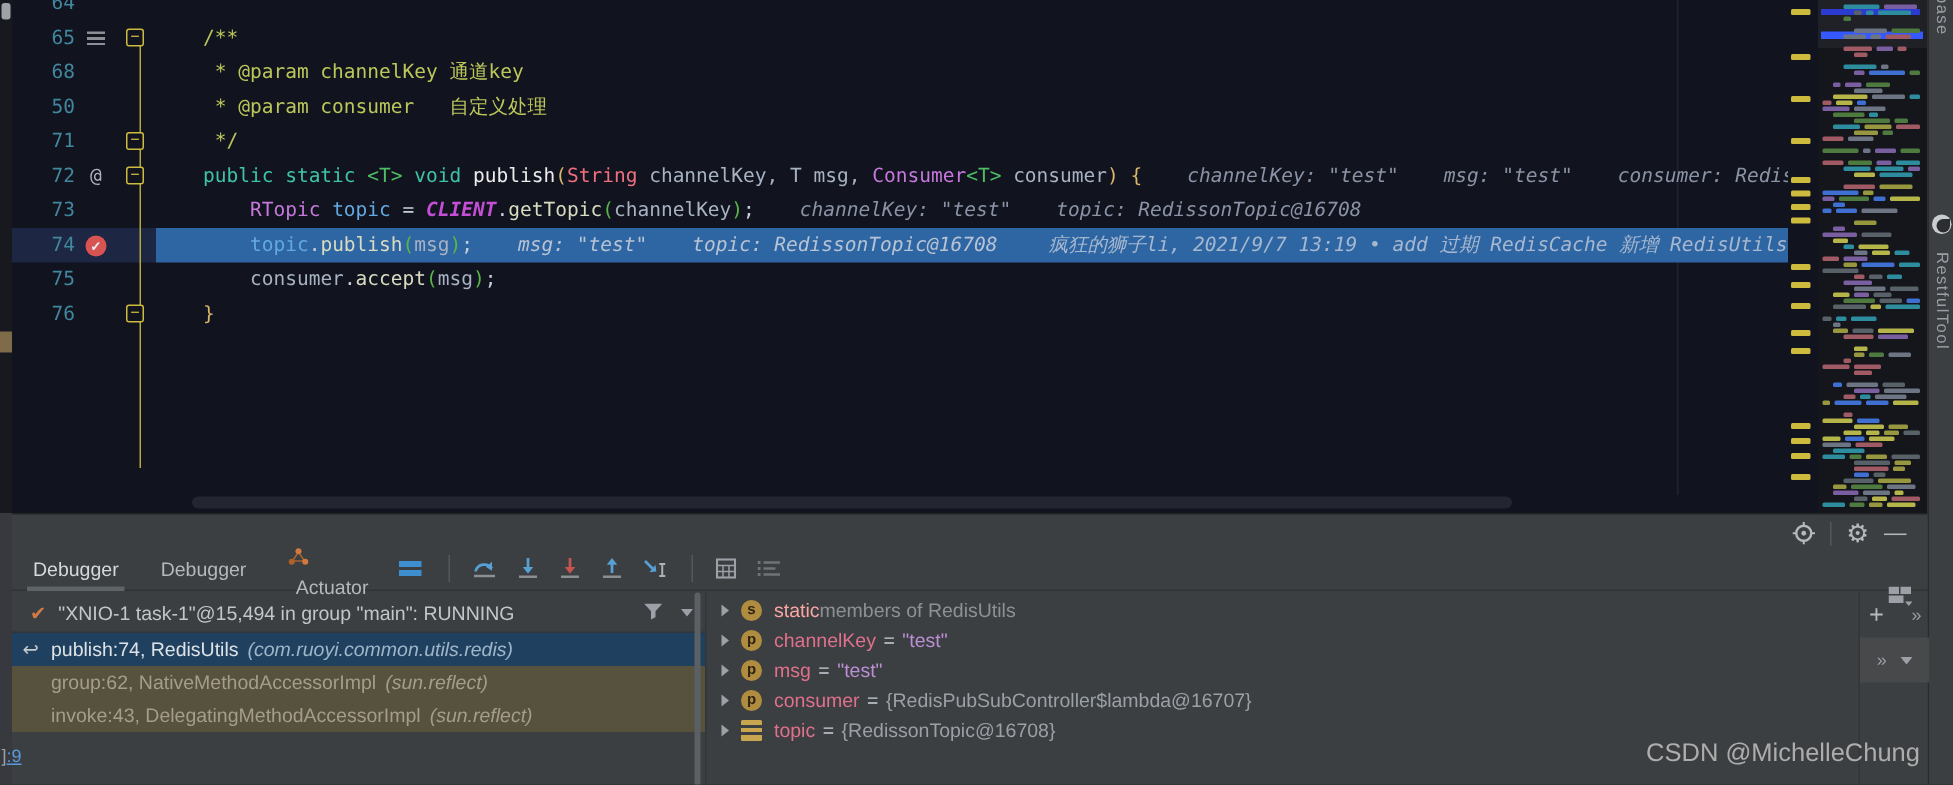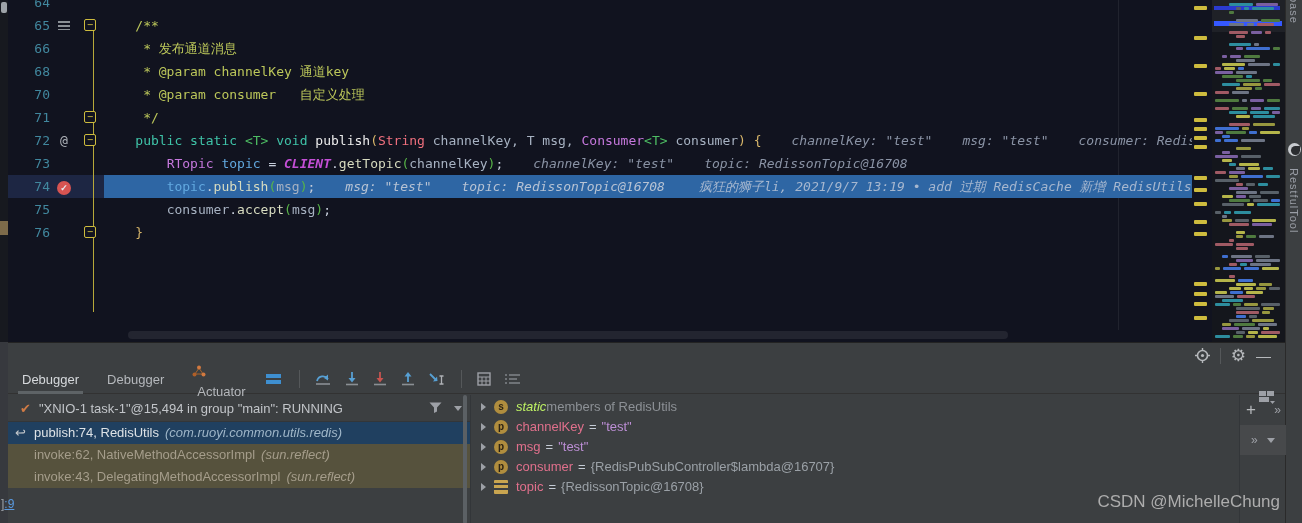--- a/index.html
+++ b/index.html
@@ -123,21 +123,21 @@
   .tri { width:0; height:0; border-top:4px solid transparent; border-bottom:4px solid transparent;
     border-left:5px solid #9da0a6; margin:0 8px 0 2px; flex:0 0 5px; }
   .vico { width:14px; height:14px; border-radius:50%; background:#b08d3e; color:#2e2414;
     font:bold 10px/14px "Liberation Sans",sans-serif; text-align:center; margin-right:8px; flex:0 0 14px; }
   .vico.bars { border-radius:1px; background:linear-gradient(#c9a550 0 3px, #3c3f41 3px 5px,
     #c9a550 5px 8px, #3c3f41 8px 10px, #c9a550 10px 13px); }
   .vname { color:#e0708c; }
   .veq { color:#c5ccd6; margin:0 5px; }
   .vstr { color:#bd8fd6; }
   .vobj { color:#9aa0a6; }
-  .vstatic1 { color:#bef264;font-style:italic; }
+  .vstatic1 { color:#fca5a5; }
   .vstatic2 { color:#8d9196; }
 
   .side-tools { width:46px; flex:0 0 46px; border-left:1px solid #333639; position:relative; color:#b6b9bc; }
   .st-plus { position:absolute; left:6px; top:5px; font-size:17px; }
   .st-chev { position:absolute; right:6px; top:8px; font-size:12px; color:#9da0a6; letter-spacing:-2px; }
   .st-box { position:absolute; left:0; top:30px; width:46px; height:30px; background:#47494b;
     display:flex; align-items:center; justify-content:space-evenly; color:#9da0a6; font-size:12px; }
 
   .watermark { position:absolute; right:22px; top:492px; color:#adadad; font-size:17px; z-index:50; }
   svg { display:block; }
@@ -152,23 +152,22 @@
   <div class="lstripe-icon"></div>
   <div class="lstripe-tan"></div>
   <div class="corner-link"><span>]</span><a href="#">:9</a></div>
 
   <div class="editor">
     <div class="fold-line"></div>
     <div class="margin-guide"></div>
     <div class="elines">
         <div class="erow"><div class="gutter"><span class="lnum">64</span><span class="gicon"></span><span class="gfold"></span></div><div class="codepart"></div></div>
         <div class="erow"><div class="gutter"><span class="lnum">65</span><span class="gicon"><span class="bars3"></span></span><span class="gfold"><span class="foldmark">−</span></span></div><div class="codepart"><span class="c-comment">    /**</span></div></div>
-        <div class="erow"><div class="gutter"><span class="lnum">66</span><span class="gicon"></span><span class="gfold"></span></div><div class="codepart"><span class="c-comment">     * 发布通道消息</span></div></div>
         <div class="erow"><div class="gutter"><span class="lnum">68</span><span class="gicon"></span><span class="gfold"></span></div><div class="codepart"><span class="c-comment">     * @param channelKey 通道key</span></div></div>
-        <div class="erow"><div class="gutter"><span class="lnum">70</span><span class="gicon"></span><span class="gfold"></span></div><div class="codepart"><span class="c-comment">     * @param consumer   自定义处理</span></div></div>
+        <div class="erow"><div class="gutter"><span class="lnum">50</span><span class="gicon"></span><span class="gfold"></span></div><div class="codepart"><span class="c-comment">     * @param consumer   自定义处理</span></div></div>
         <div class="erow"><div class="gutter"><span class="lnum">71</span><span class="gicon"></span><span class="gfold"><span class="foldmark">−</span></span></div><div class="codepart"><span class="c-comment">     */</span></div></div>
         <div class="erow"><div class="gutter"><span class="lnum">72</span><span class="gicon at-ico">@</span><span class="gfold"><span class="foldmark">−</span></span></div><div class="codepart"><span class="c-plain">    </span><span class="c-kw">public static </span><span class="c-generic">&lt;T&gt; </span><span class="c-kw">void </span><span class="c-method">publish</span><span class="c-paren">(</span><span class="c-classref">String</span><span class="c-param"> channelKey, T msg, </span><span class="c-classpurple">Consumer</span><span class="c-generic">&lt;T&gt;</span><span class="c-param"> consumer</span><span class="c-paren">) {</span><span class="hint">channelKey: "test"</span><span class="hint">msg: "test"</span><span class="hint">consumer: RedisPub</span></div></div>
         <div class="erow"><div class="gutter"><span class="lnum">73</span><span class="gicon"></span><span class="gfold"></span></div><div class="codepart"><span class="c-plain">        </span><span class="c-classpurple">RTopic</span><span class="c-plain"> </span><span class="c-localvar">topic</span><span class="c-plain"> = </span><span class="c-constant">CLIENT</span><span class="c-plain">.</span><span class="c-methodcall">getTopic</span><span class="c-parengreen">(</span><span class="c-param">channelKey</span><span class="c-parengreen">)</span><span class="c-plain">;</span><span class="hint">channelKey: "test"</span><span class="hint">topic: RedissonTopic@16708</span></div></div>
         <div class="erow exec"><div class="gutter"><span class="lnum">74</span><span class="gicon"><span class="bp">✓</span></span><span class="gfold"></span></div><div class="codepart"><span class="c-plain">        </span><span class="c-localvar">topic</span><span class="c-plain">.</span><span class="c-methodcall">publish</span><span class="c-parengreen">(</span><span class="c-param">msg</span><span class="c-parengreen">)</span><span class="c-plain">;</span><span class="hint">msg: "test"</span><span class="hint">topic: RedissonTopic@16708</span><span class="blame">疯狂的狮子li, 2021/9/7 13:19 • add 过期 RedisCache 新增 RedisUtils</span></div></div>
         <div class="erow"><div class="gutter"><span class="lnum">75</span><span class="gicon"></span><span class="gfold"></span></div><div class="codepart"><span class="c-plain">        </span><span class="c-param">consumer</span><span class="c-plain">.</span><span class="c-methodcall">accept</span><span class="c-parengreen">(</span><span class="c-param">msg</span><span class="c-parengreen">)</span><span class="c-plain">;</span></div></div>
         <div class="erow"><div class="gutter"><span class="lnum">76</span><span class="gicon"></span><span class="gfold"><span class="foldmark">−</span></span></div><div class="codepart"><span class="c-paren">    }</span></div></div>
       </div>
     <div class="hscroll"></div>
   </div>
 
@@ -467,21 +466,21 @@
             <span class="icon-btn">
               <svg width="13" height="12" viewBox="0 0 13 12">
                   <path d="M0.5 0.5h12L8 5.5v4L5 11V5.5z" fill="#9da0a6"></path>
                 </svg>
             </span>
             <span class="caret-down"></span>
           </span>
         </div>
         <div class="frame-rows">
             <div class="frow selected"><span class="fret">↩</span><span>publish:74, RedisUtils</span><span class="fpkg">(com.ruoyi.common.utils.redis)</span></div>
-            <div class="frow library"><span>invoke:62, NativeMethodAccessorImpl</span><span class="fpkg">(sun.reflect)</span></div>
+            <div class="frow library"><span>group:62, NativeMethodAccessorImpl</span><span class="fpkg">(sun.reflect)</span></div>
             <div class="frow library"><span>invoke:43, DelegatingMethodAccessorImpl</span><span class="fpkg">(sun.reflect)</span></div>
           </div>
         <div class="fscroll"></div>
       </div>
 
       <div class="vars">
           <div class="vrow">
             <span class="tri"></span>
             <span class="vico">s</span>
             <span class="vstatic1">static</span>

